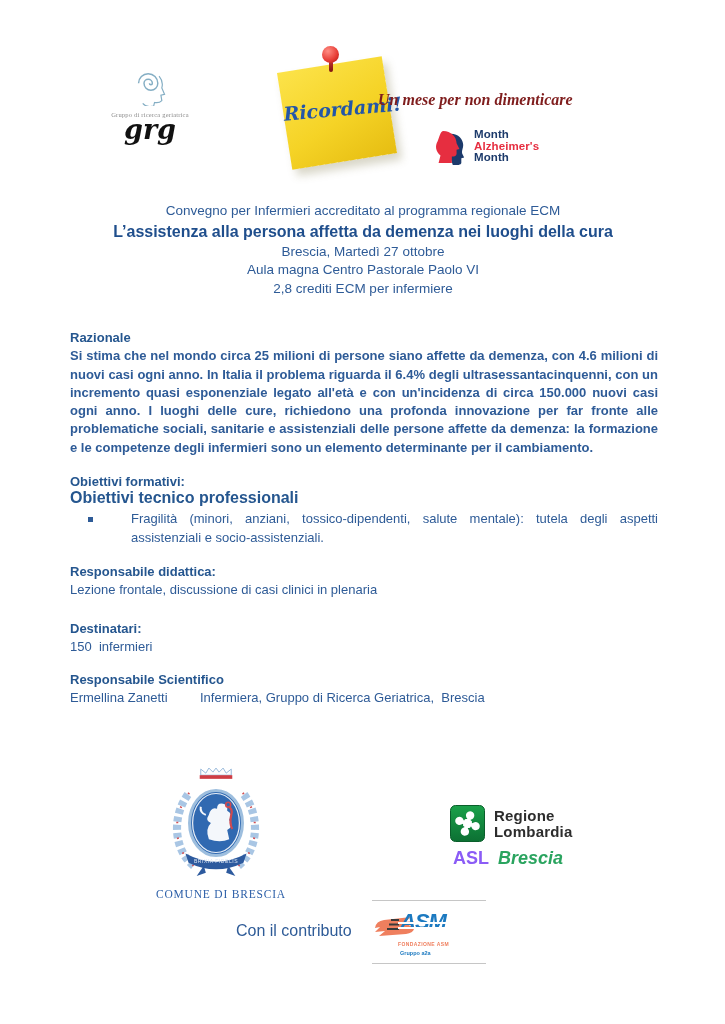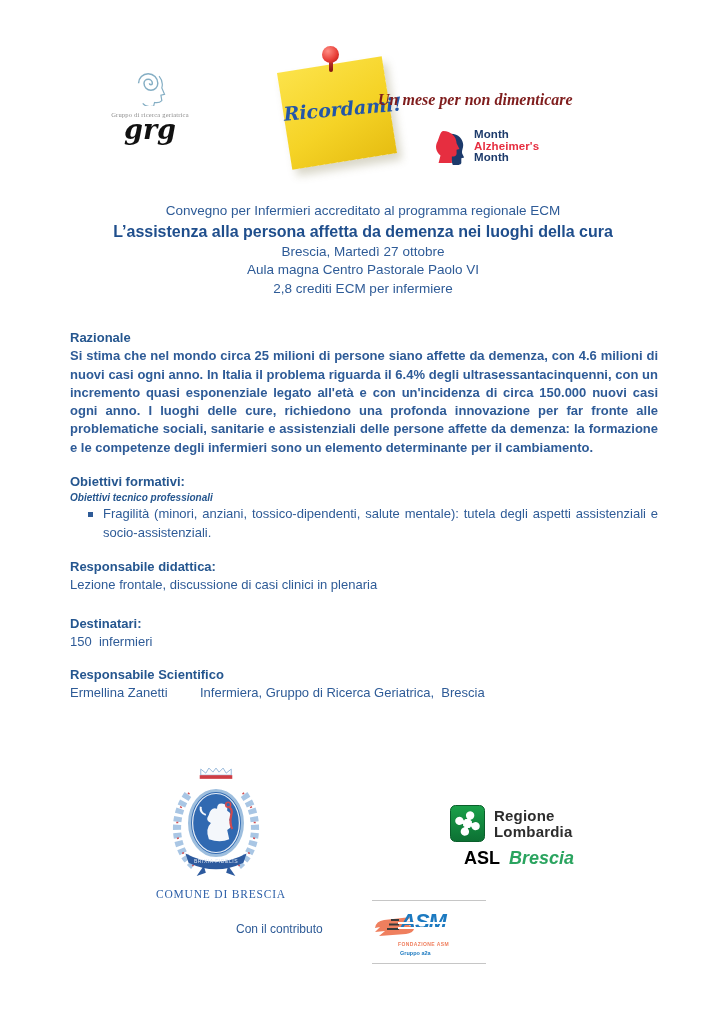--- a/index.html
+++ b/index.html
@@ -33,41 +33,41 @@
 
   
   .event-block{position:absolute;left:68px;top:202px;width:590px;text-align:center;color:#2e5b97;}
   .ev-line{font-size:13.5px;line-height:18.5px;}
   .ev-title{font-size:16px;font-weight:bold;color:#1f4e8c;line-height:22px;}
 
   
   .content{position:absolute;left:70px;top:329px;width:588px;color:#2e5b97;font-size:13px;line-height:18.3px;}
   .h{font-weight:bold;color:#25568f;}
   .para{text-align:justify;margin:0 0 16px 0;font-weight:bold;}
-  .subh{font-weight:bold;font-size:10px;line-height:14px;color:#25568f;font-style:italic;}
-  .bullet{display:flex;margin:0 0 16px 18px;}
+  .subh{font-weight:bold;font-size:16px;line-height:14px;margin-bottom:5px;color:#25568f;}
+  .bullet{display:flex;margin:0 0 16px 18px;gap:28px;}
   .bullet-marker{flex:0 0 auto;width:5px;height:5px;background:#2e5b97;margin:7px 10px 0 0;}
   .bullet-text{text-align:justify;}
   .mb20{margin-bottom:20px;}
   .mb15{margin-bottom:15px;}
   .prewrap{white-space:pre-wrap;}
   .resp-name{display:inline-block;width:130px;}
 
   
   .comune{position:absolute;left:156px;top:764px;width:120px;text-align:center;}
   .comune-caption{font-family:"Liberation Serif",serif;font-size:11.5px;letter-spacing:.8px;color:#2c5fa8;margin-top:2px;white-space:nowrap;}
 
   .regione{position:absolute;left:450px;top:805px;display:flex;align-items:center;gap:9px;}
   .regione-text{font-size:15px;font-weight:600;color:#2d2d2d;line-height:15.5px;letter-spacing:.2px;}
 
   .asl{position:absolute;left:453px;top:848px;font-size:18px;font-weight:bold;}
-  .asl-prefix{color:#000000;margin-left:11px;}
+  .asl-prefix{color:#8b5cf6;}
   .asl-city{color:#2aa45f;font-weight:600;margin-left:9px;font-style:italic;}
 
-  .contributo{position:absolute;left:236px;top:922px;font-size:12px;color:#2e5b97;}
+  .contributo{position:absolute;left:236px;top:922px;font-size:16px;color:#2e5b97;}
 
   .asm-box{position:absolute;left:372px;top:900px;width:114px;
            border-top:1px solid #c6c6c6;border-bottom:1px solid #c6c6c6;
            padding:11px 0 7px 0;}
   .asm-logo{position:relative;height:27px;margin-left:2px;}
   .asm-hand{position:absolute;left:0;top:2px;}
   .asm-name{position:absolute;left:26px;top:-3px;font-size:22px;font-weight:bold;font-style:italic;
             color:#1b79c0;letter-spacing:-1px;}
   .asm-stripe{position:absolute;left:24px;width:56px;height:2px;background:#ffffff;}
   .s1{top:10px;} .s2{top:15px;}

